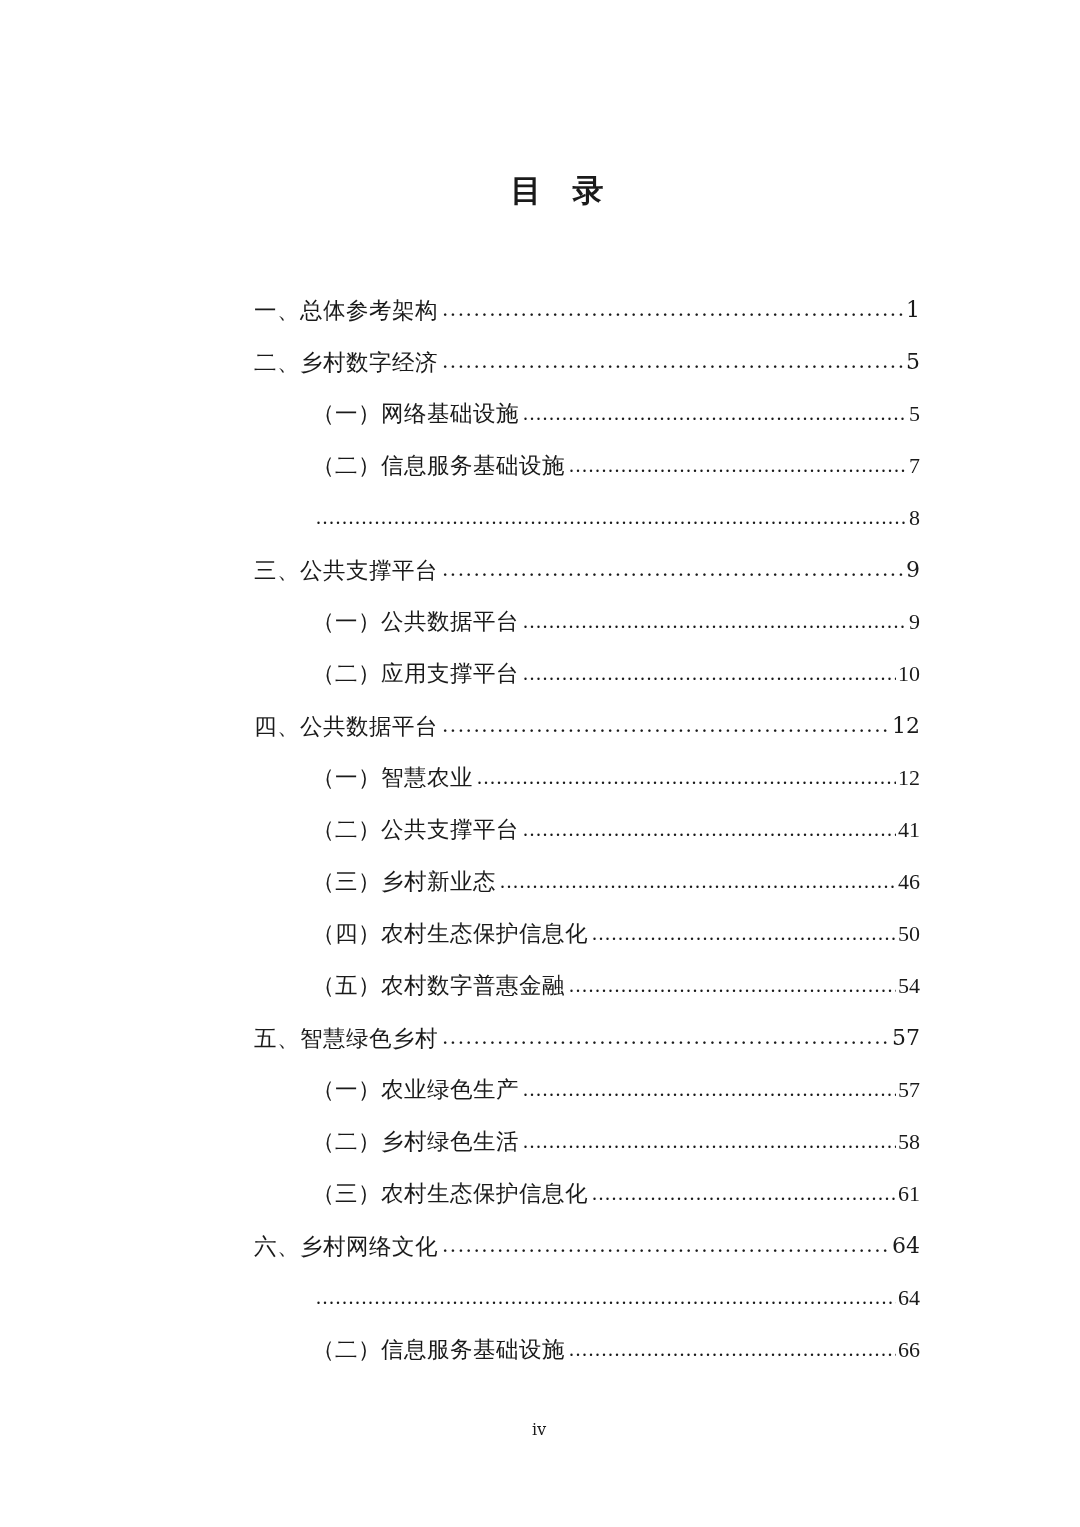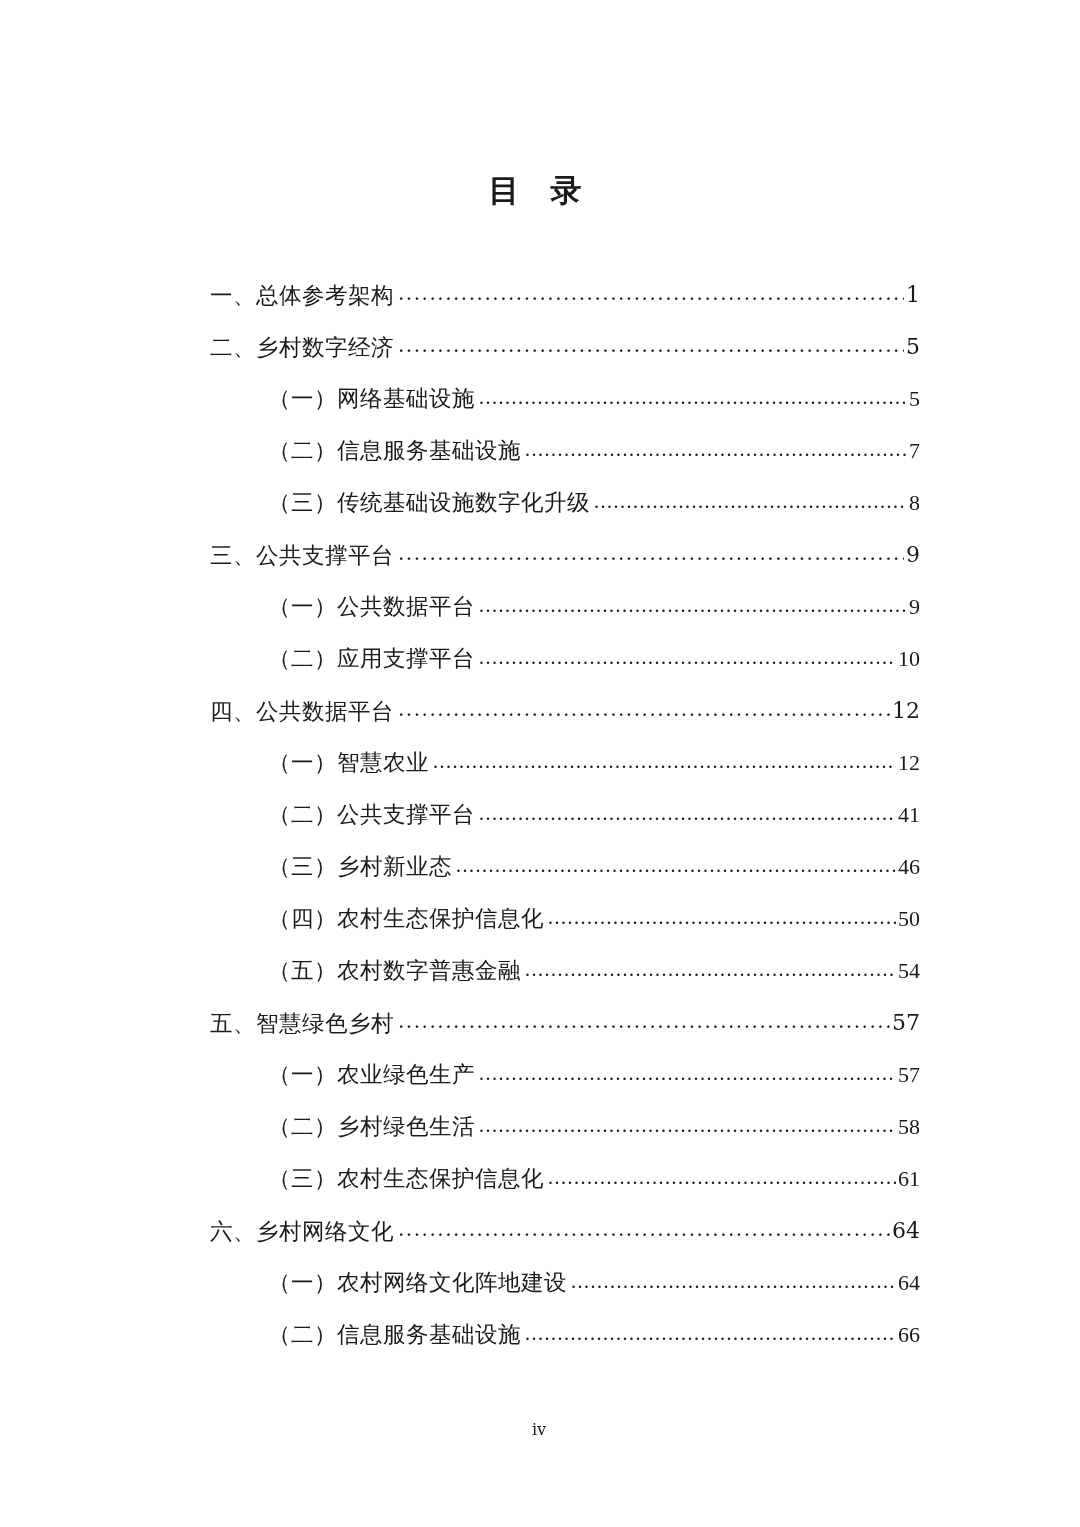--- a/index.html
+++ b/index.html
@@ -9,39 +9,40 @@
   }
   .page {
     position: relative;
     width: 1080px;
     height: 1527px;
     background: #ffffff;
     font-family: "DejaVu Serif", "Liberation Serif", serif;
     color: #1a1a1a;
     overflow: hidden;
     box-sizing: border-box;
+    padding-left: 44px;
   }
   .toc-title {
     text-align: center;
     font-size: 31px;
     font-weight: bold;
     letter-spacing: 10px;
     margin-top: 170px;
     margin-bottom: 0;
     font-family: "DejaVu Serif", "Liberation Serif", serif;
   }
   .toc-list {
     margin: 0;
     padding: 0;
     list-style: none;
     margin-top: 72px;
   }
   .toc-entry {
     display: flex;
-    align-items: flex-start;
+    align-items: center;
     font-size: 22.5px;
     line-height: 1;
     padding: 0;
     margin: 0 0 0 0;
     height: 52px;
   }
   .toc-entry .label {
     white-space: nowrap;
     letter-spacing: 0.5px;
   }
@@ -103,21 +104,20 @@
         <span class="label">（一）网络基础设施</span>
         <span class="leader">........................................................................................................................................</span>
         <span class="page-num">5</span>
       </li>
       <li class="toc-entry level-2">
         <span class="label">（二）信息服务基础设施</span>
         <span class="leader">........................................................................................................................................</span>
         <span class="page-num">7</span>
       </li>
       <li class="toc-entry level-2">
-        <span class="label">（三）传统基础设施数字化升级</span>
         <span class="leader">........................................................................................................................................</span>
         <span class="page-num">8</span>
       </li>
       <li class="toc-entry level-1">
         <span class="label">三、公共支撑平台</span>
         <span class="leader">........................................................................................................................................</span>
         <span class="page-num">9</span>
       </li>
       <li class="toc-entry level-2">
         <span class="label">（一）公共数据平台</span>
@@ -178,21 +178,20 @@
         <span class="label">（三）农村生态保护信息化</span>
         <span class="leader">........................................................................................................................................</span>
         <span class="page-num">61</span>
       </li>
       <li class="toc-entry level-1">
         <span class="label">六、乡村网络文化</span>
         <span class="leader">........................................................................................................................................</span>
         <span class="page-num">64</span>
       </li>
       <li class="toc-entry level-2">
-        <span class="label">（一）农村网络文化阵地建设</span>
         <span class="leader">........................................................................................................................................</span>
         <span class="page-num">64</span>
       </li>
       <li class="toc-entry level-2">
         <span class="label">（二）信息服务基础设施</span>
         <span class="leader">........................................................................................................................................</span>
         <span class="page-num">66</span>
       </li>
     </ul>
 

